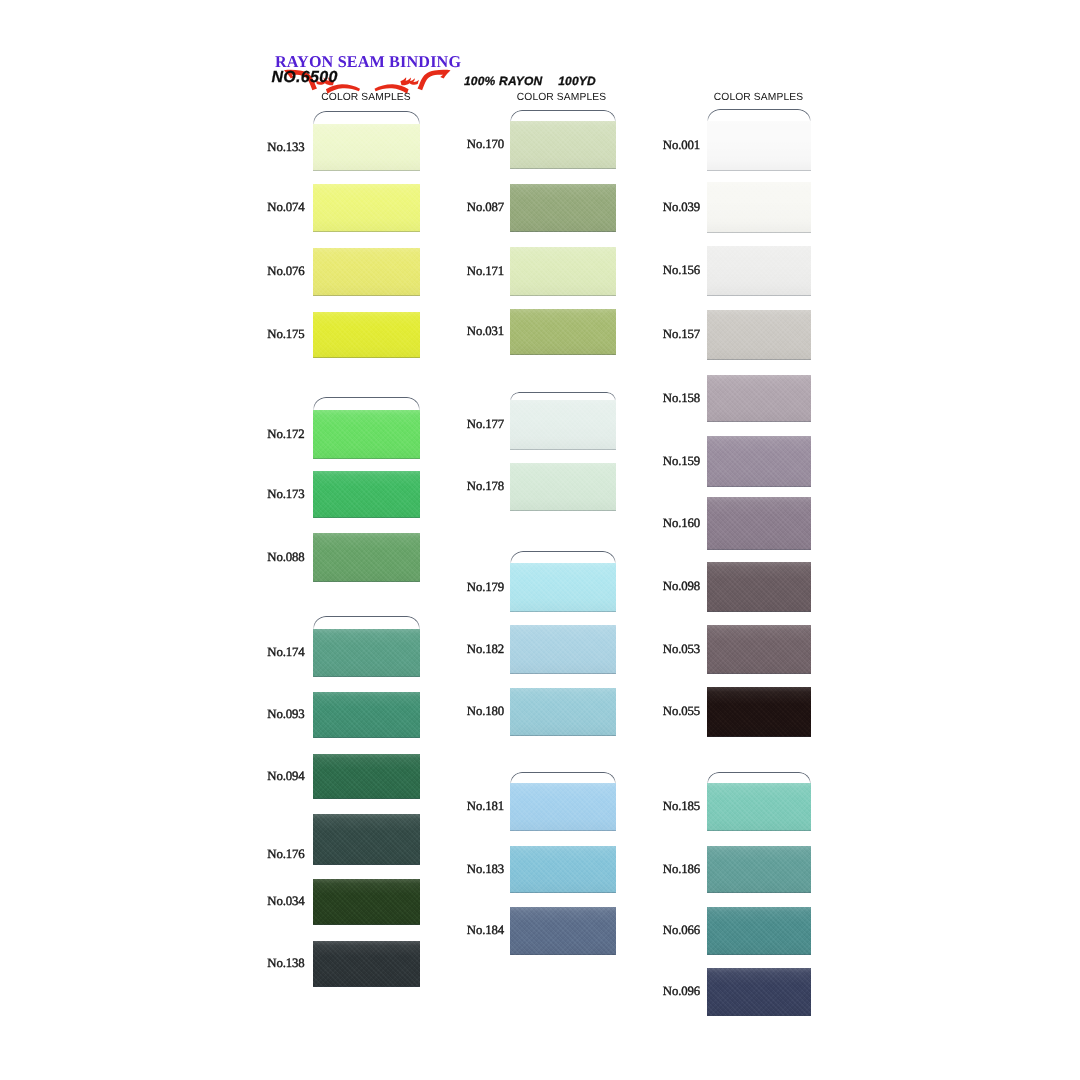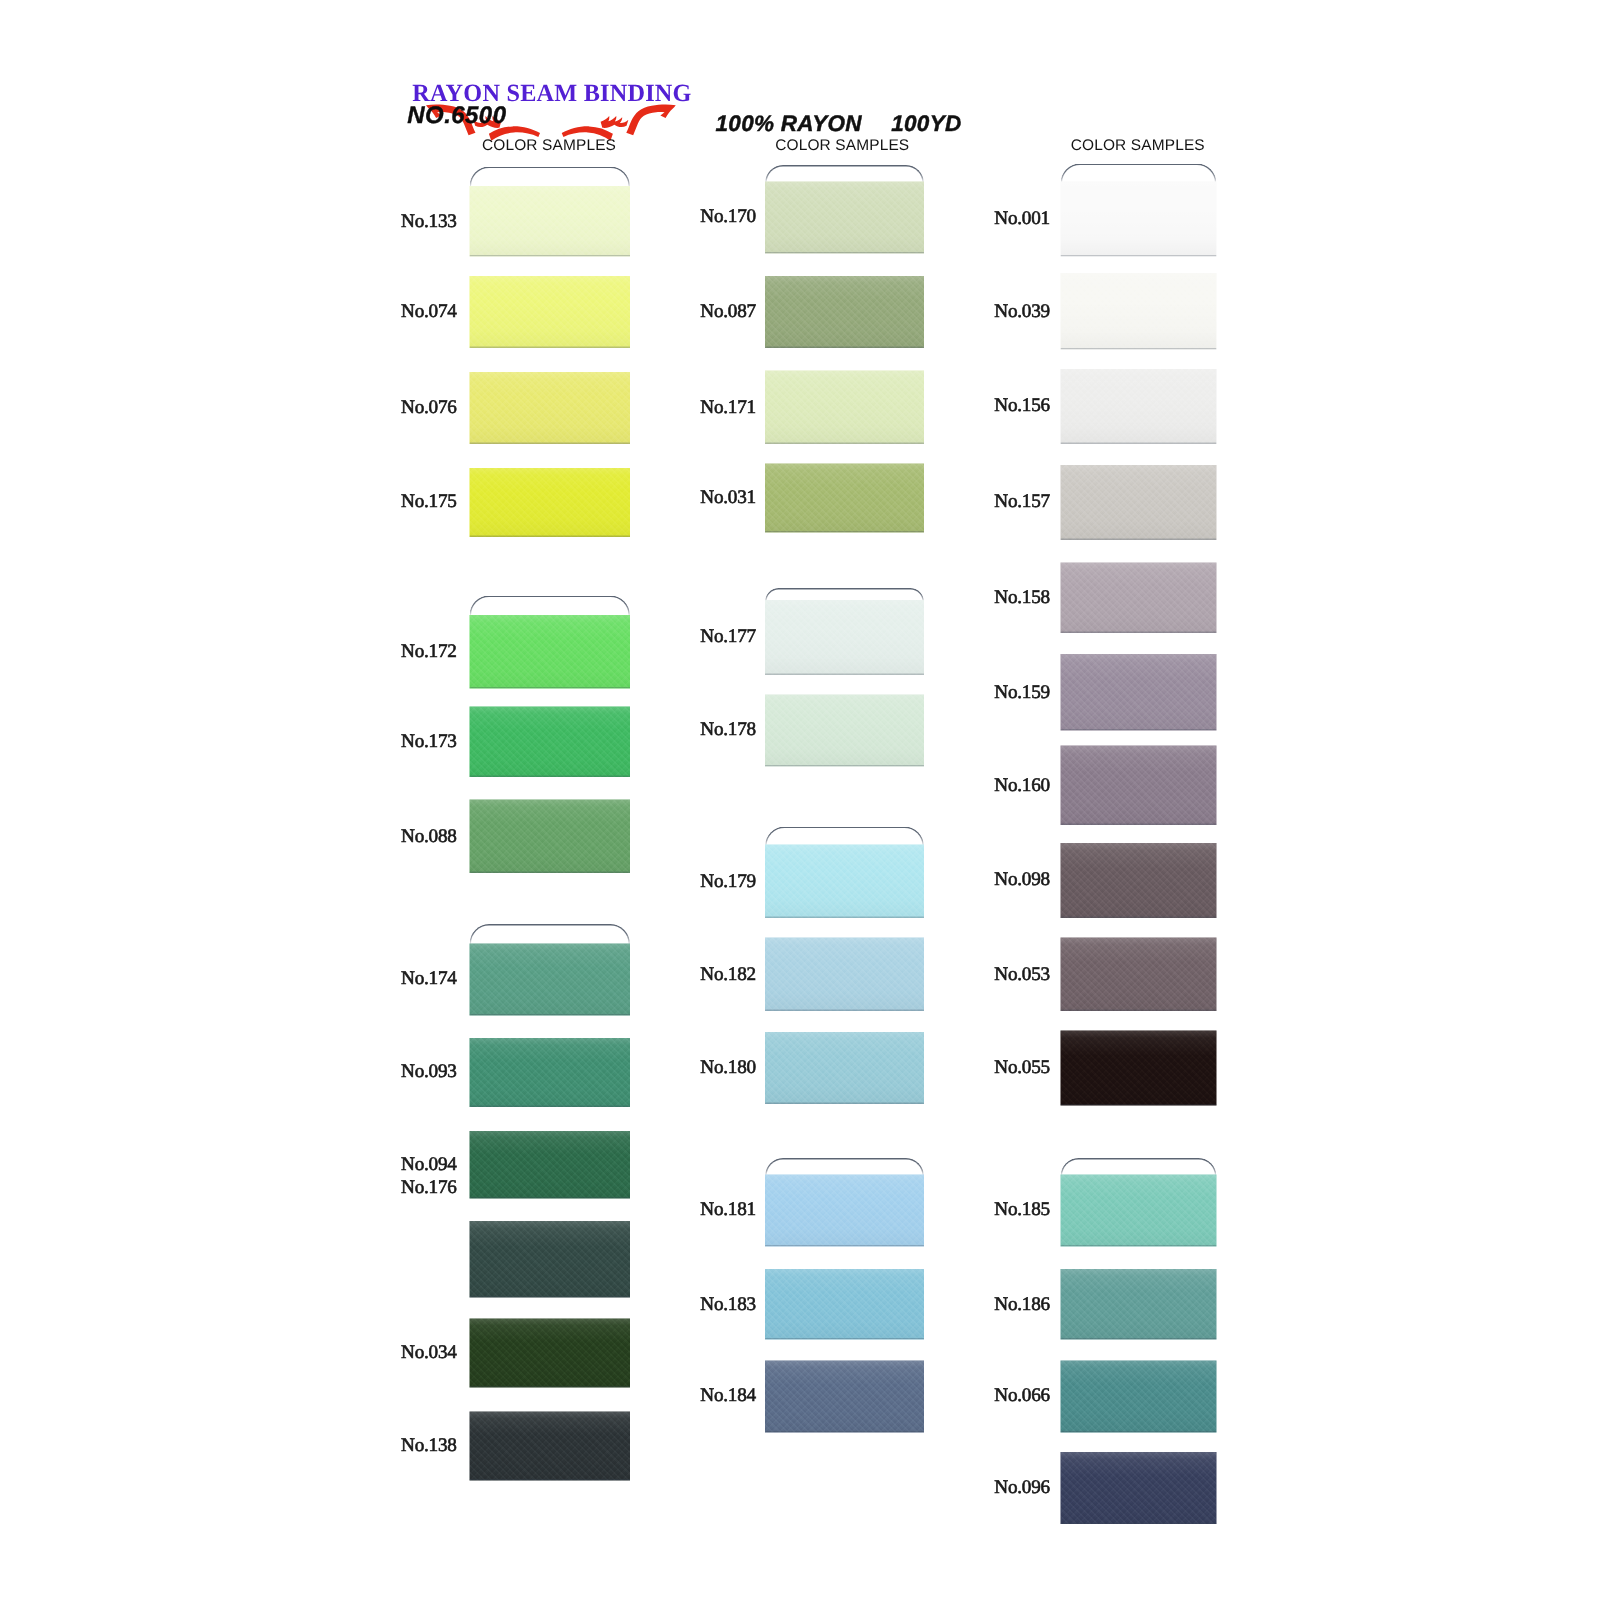--- a/index.html
+++ b/index.html
@@ -12,23 +12,23 @@
   #logo-wrap{position:absolute;left:273px;top:52px;width:190px;height:48px;}
   .hdr-title{position:absolute;left:0;top:0;width:190px;text-align:center;
              font-family:"Liberation Serif",serif;font-weight:bold;font-size:16.5px;
              color:#5320d4;letter-spacing:0.15px;white-space:nowrap;
              transform:scaleX(0.98);transform-origin:center top;}
   .hdr-no{position:absolute;left:-1.5px;top:16.5px;width:190px;
           font-family:"Liberation Sans",sans-serif;font-weight:bold;font-style:italic;
           font-size:16px;color:#0d0d0d;white-space:nowrap;letter-spacing:0.3px;
           -webkit-text-stroke:0.25px #0d0d0d;}
   .ribbon{position:absolute;left:5px;top:14px;width:178.5px;height:30.5px;}
-  .hdr-rayon{position:absolute;left:477px;top:73.5px;
+  .hdr-rayon{position:absolute;left:464px;top:73.5px;
              font-family:"Liberation Sans",sans-serif;font-weight:bold;font-style:italic;
-             font-size:15px;color:#111;white-space:nowrap;letter-spacing:0.2px;
+             font-size:12px;color:#111;white-space:nowrap;letter-spacing:0.2px;
              -webkit-text-stroke:0.3px #111;}
   .colsamp{position:absolute;font-family:"Liberation Sans",sans-serif;font-weight:normal;
            font-size:10.3px;color:#141414;white-space:nowrap;letter-spacing:0.1px;}
 
   
   .card{position:absolute;box-sizing:border-box;background:#fff;
         border:1.6px solid #5b6472;border-bottom:none;
         border-radius:13px 13px 0 0;
         -webkit-mask-image:linear-gradient(to bottom,
             rgba(0,0,0,1) 0%, rgba(0,0,0,0.92) 40%,
@@ -152,21 +152,21 @@
       <span class="sheen"></span>
     </div>
     <div class="lbl" style="right: 775.5px; top: 707.4px;">No.093</div>
     <div class="band" style="left: 313px; top: 754px; width: 107px; height: 45px; background: rgb(46, 109, 76);">
       <span class="sheen"></span>
     </div>
     <div class="lbl" style="right: 775.5px; top: 768.9px;">No.094</div>
     <div class="band" style="left: 313px; top: 814px; width: 107px; height: 51px; background: rgb(52, 75, 71);">
       <span class="sheen"></span>
     </div>
-    <div class="lbl" style="right: 775.5px; top: 784px; margin-left: 44px;">No.176</div>
+    <div class="lbl" style="right: 775.5px; top: 847px; margin-left: 44px;">No.176</div>
     <div class="band" style="left: 313px; top: 879px; width: 107px; height: 46px; background: rgb(39, 64, 31);">
       <span class="sheen"></span>
     </div>
     <div class="lbl" style="right: 775.5px; top: 894.4px;">No.034</div>
     <div class="band" style="left: 313px; top: 941px; width: 107px; height: 46px; background: rgb(45, 52, 55);">
       <span class="sheen"></span>
     </div>
     <div class="lbl" style="right: 775.5px; top: 956.4px;">No.138</div>
     <div class="colsamp" style="left: 561.5px; top: 91.5px; transform: translateX(-50%);">COLOR SAMPLES</div>
     <div class="card" style="left: 510px; top: 110px; width: 106px; height: 12px;"></div>

